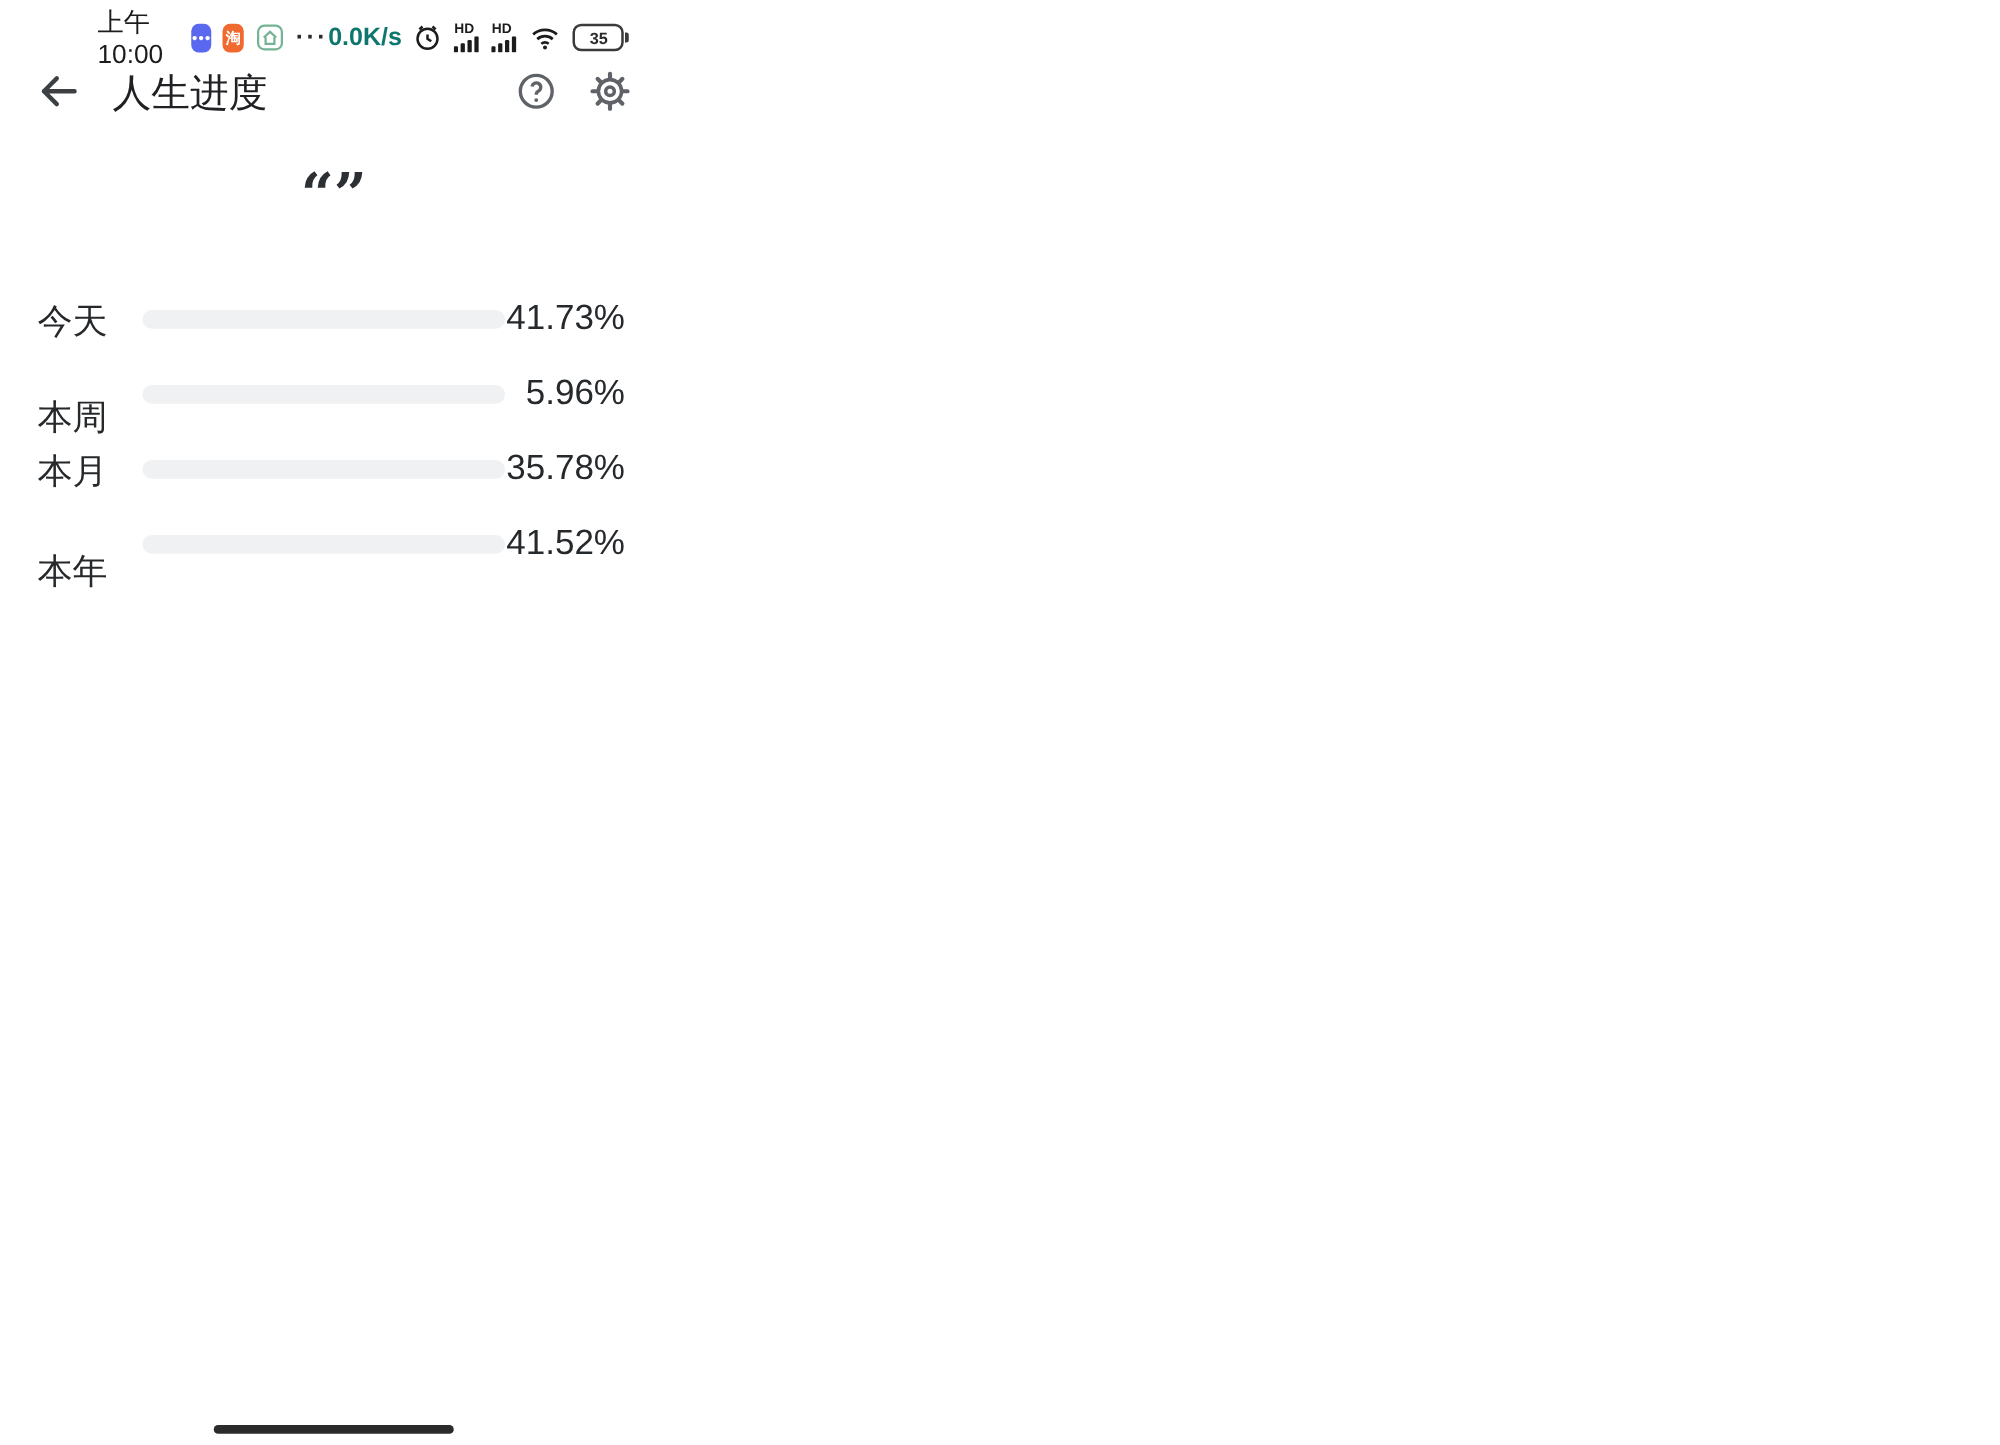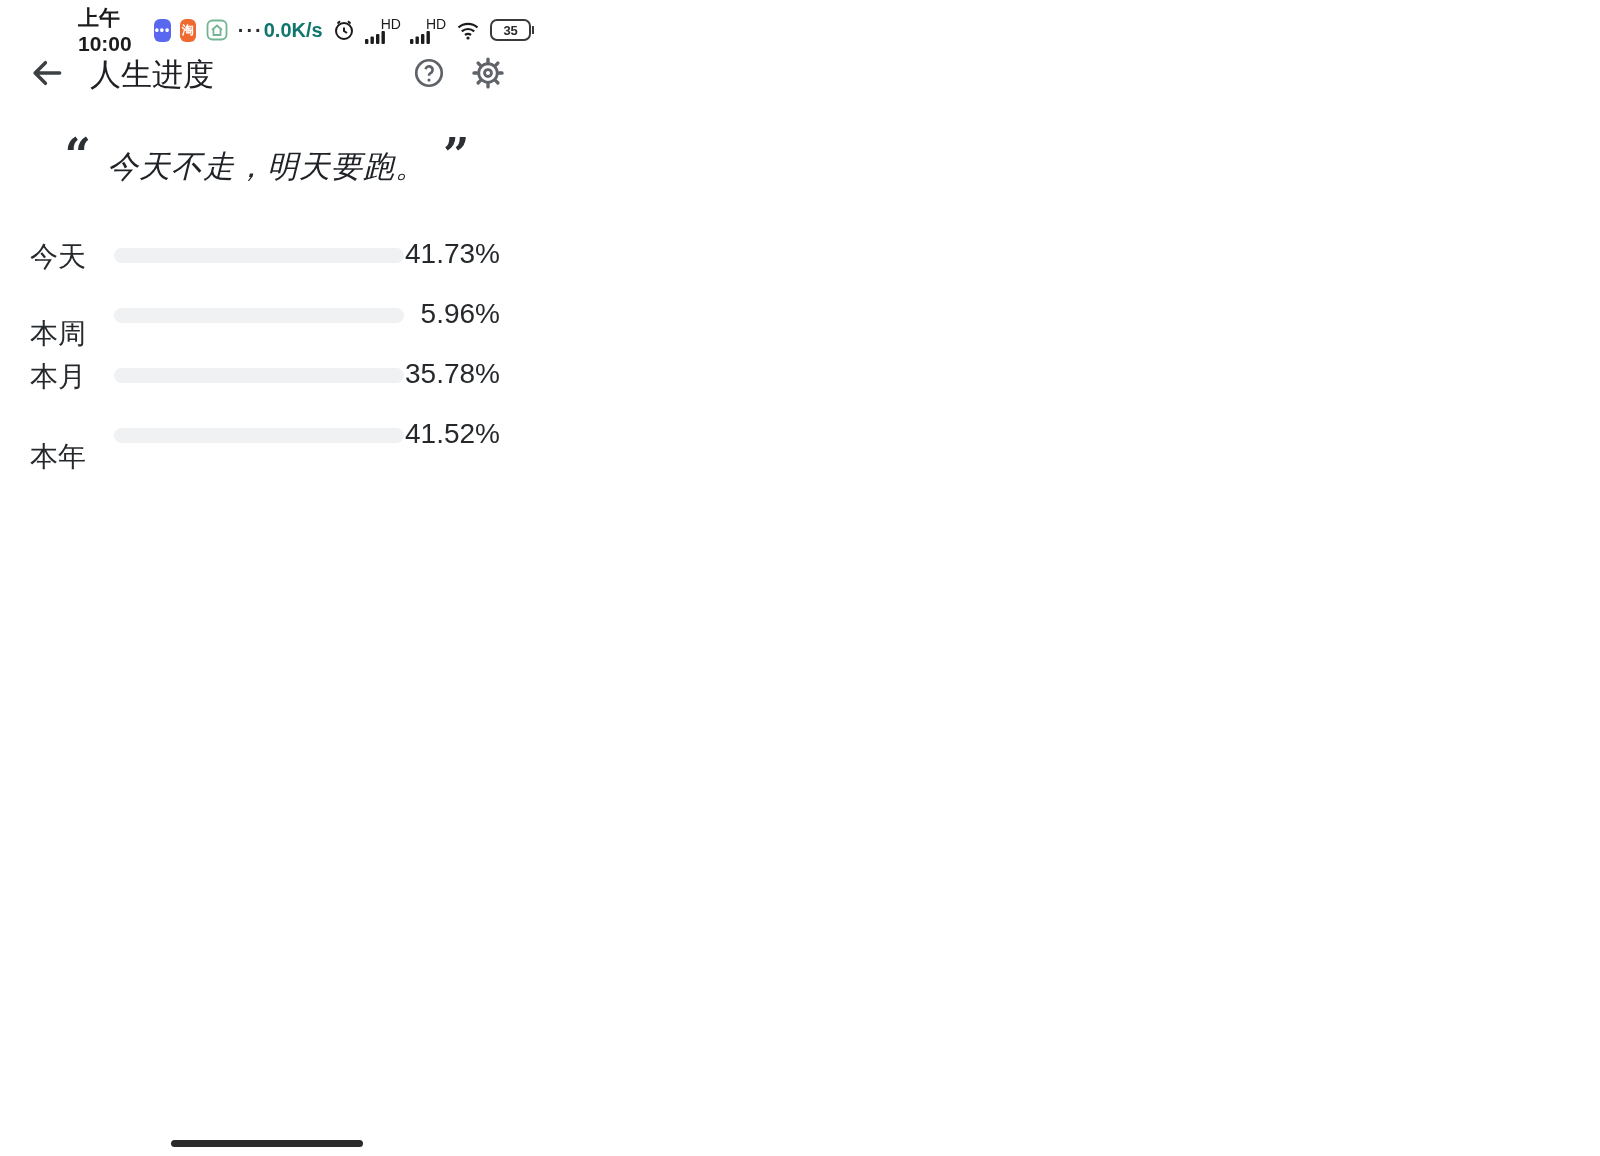--- a/index.html
+++ b/index.html
@@ -5,28 +5,28 @@
   html,body{margin:0;padding:0;background:#fff;}
   *{box-sizing:border-box;}
   body{font-family:"Liberation Sans","DejaVu Sans",sans-serif;color:#26292c;}
   .stage{position:relative;width:1600px;height:1156px;background:#fff;overflow:hidden;}
   .phone{position:absolute;top:0;height:1156px;width:533px;background:#fff;overflow:hidden;}
   #p1{left:0}#p2{left:533}#p3{left:1066;width:534px}
 
   
   .statusbar{position:absolute;top:10px;left:0;right:0;height:40px;display:flex;align-items:center;justify-content:space-between;padding:0 36px 0 78px;}
   .sb-left,.sb-right{display:flex;align-items:center;gap:9px;}
-  .sb-time{font-size:21px;font-weight:700;color:#1c1c1c;}
+  .sb-time{font-size:21px;font-weight:400;color:#1c1c1c;}
   .sb-badge{width:23px;height:23px;border-radius:6px;display:flex;align-items:center;justify-content:center;color:#fff;font-size:12px;font-weight:700;}
   .sb-chat{background:#5968ee;letter-spacing:1px;}
   .sb-tao{background:#f06a30;}
   .sb-more{font-size:20px;color:#2a2a2a;letter-spacing:2px;font-weight:700;}
   .sb-speed{font-size:20px;font-weight:600;color:#0f766e;}
   .signal{display:flex;flex-direction:column;align-items:flex-start;line-height:1;}
-  .signal .hd{font-size:14px;font-weight:400;color:#1c1c1c;margin-left:16px;}
+  .signal .hd{font-size:11px;font-weight:700;color:#1c1c1c;}
   .battery{position:relative;width:41px;height:22px;border:2px solid #3a3a3a;border-radius:7px;display:flex;align-items:center;justify-content:center;font-size:13px;font-weight:600;color:#2a2a2a;}
   .battery::after{content:"";position:absolute;right:-6px;top:5px;width:3px;height:8px;background:#3a3a3a;border-radius:0 2px 2px 0;}
   .icon{display:inline-flex;align-items:center;justify-content:center;}
 
   
   .search{position:absolute;top:53px;left:22px;right:22px;height:66px;border:2px solid #e4e4e4;border-radius:18px;display:flex;align-items:center;padding:0 16px 0 20px;gap:20px;background:#fff;}
   .search input{flex:1;border:none;outline:none;font-size:25px;color:#3c4043;font-family:inherit;background:transparent;min-width:0;}
   .search input::placeholder{color:#44484c;opacity:1;}
   .cats{position:absolute;top:142px;left:28px;right:28px;display:flex;justify-content:space-between;}
   .cat{display:flex;flex-direction:column;align-items:center;gap:10px;width:88px;}
@@ -518,21 +518,20 @@
             <rect x="10.9" y="1.6" width="2.2" height="4.2" rx="1" transform="rotate(180 12 12)"></rect>
             <rect x="10.9" y="1.6" width="2.2" height="4.2" rx="1" transform="rotate(225 12 12)"></rect>
             <rect x="10.9" y="1.6" width="2.2" height="4.2" rx="1" transform="rotate(270 12 12)"></rect>
             <rect x="10.9" y="1.6" width="2.2" height="4.2" rx="1" transform="rotate(315 12 12)"></rect>
           </g>
         </svg>
       </span>
 
     <div class="quote">
       <span class="qmark">“</span>
-      <span class="qtext">今天不走，明天要跑。</span>
       <span class="qmark">”</span>
     </div>
 
     <div>
       <span class="plabel" style="top:238px">今天</span>
       <span class="ptrack" style="top:248px"><span class="pfill" style="width: 41.73%; background-color: rgb(59, 211, 127);"></span></span>
       <span class="ppct" style="top:238px">41.73%</span>
     </div>
     <div>
       <span class="plabel" style="top:315px">本周</span>

